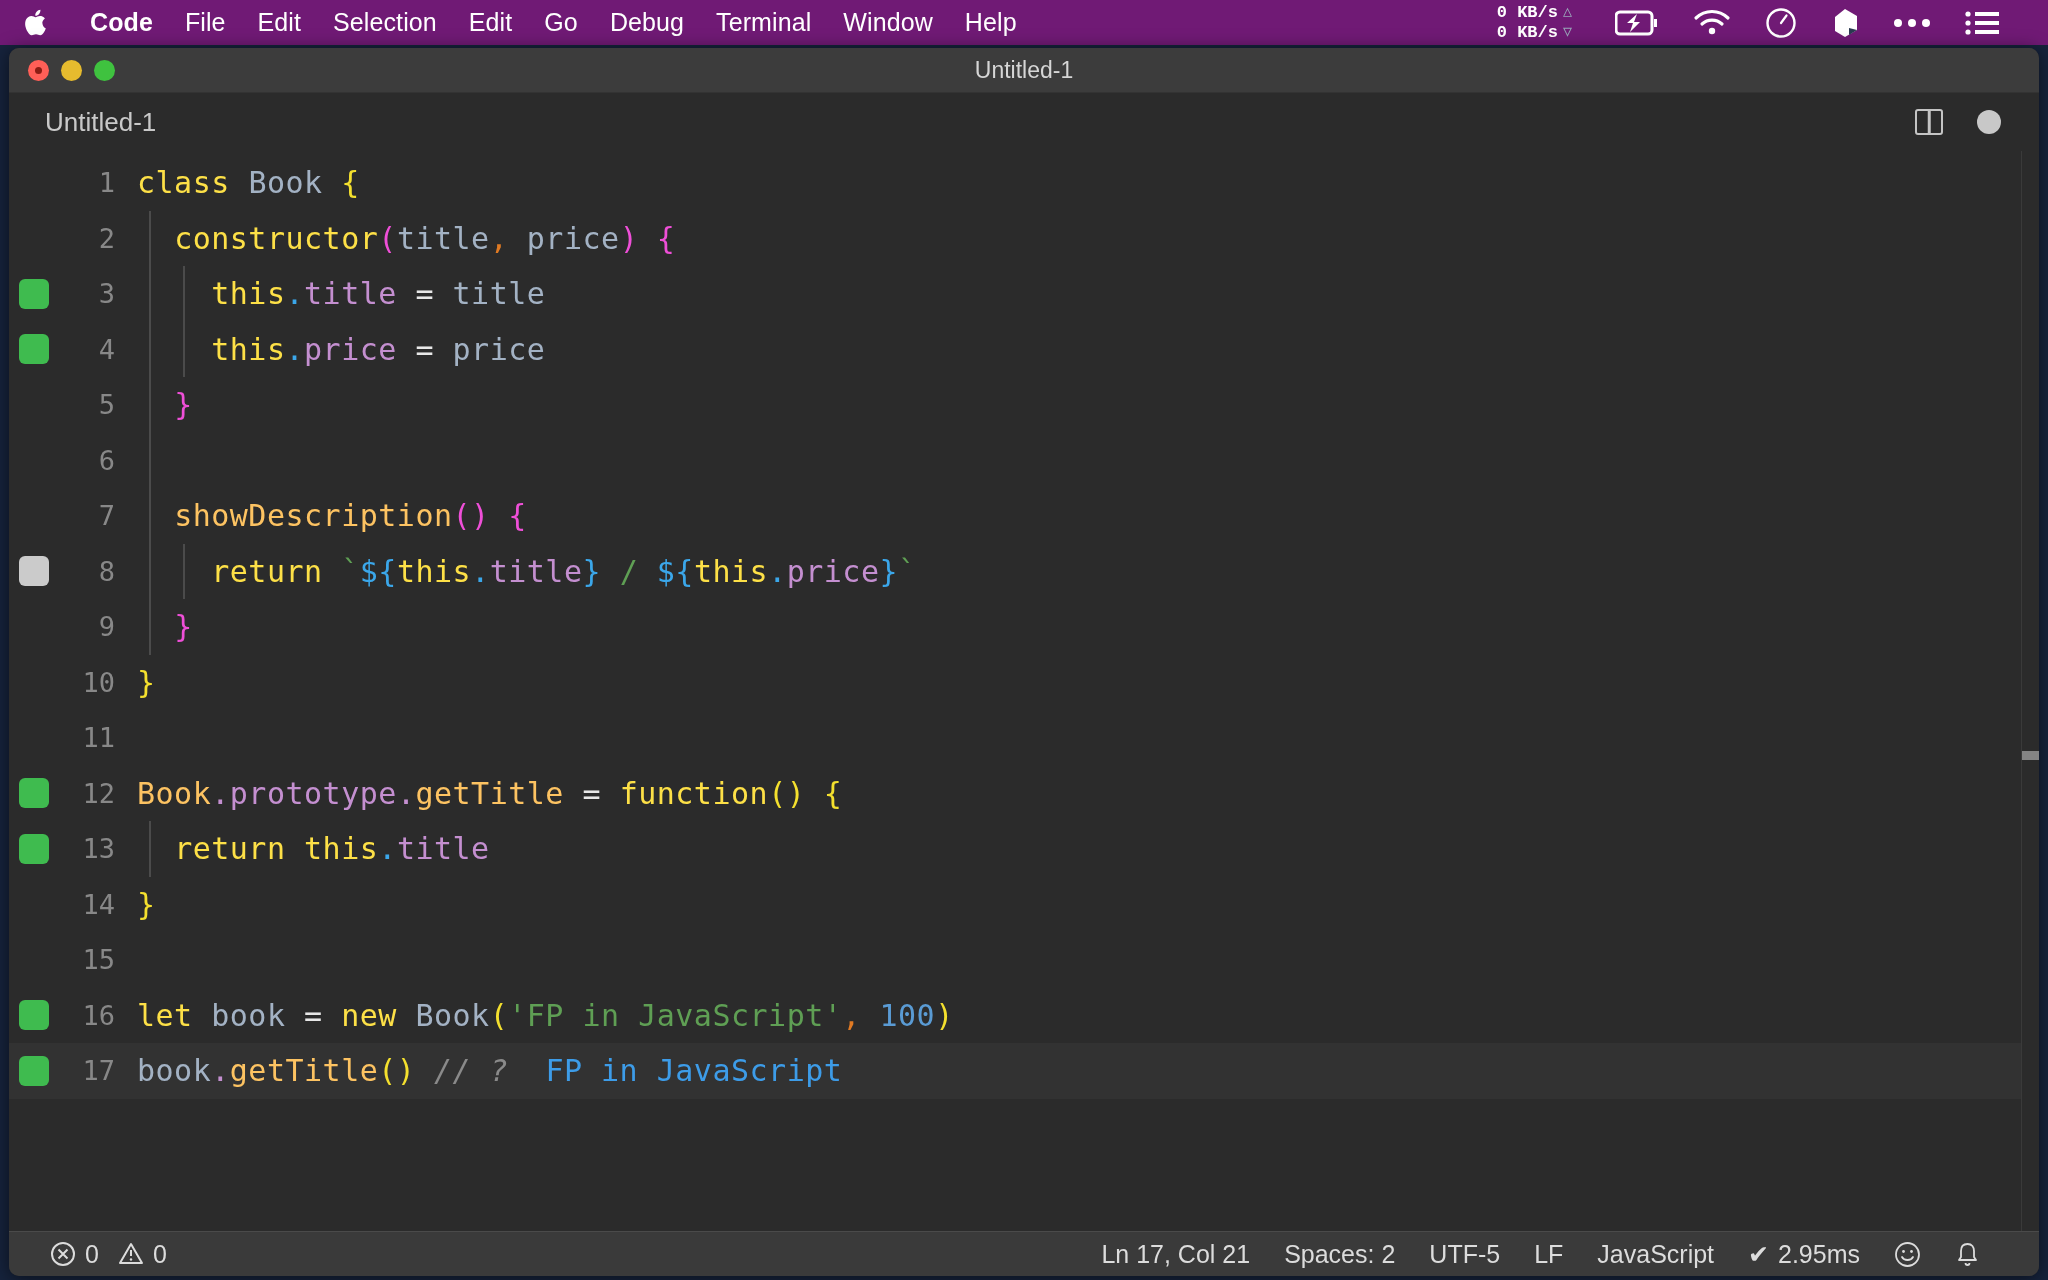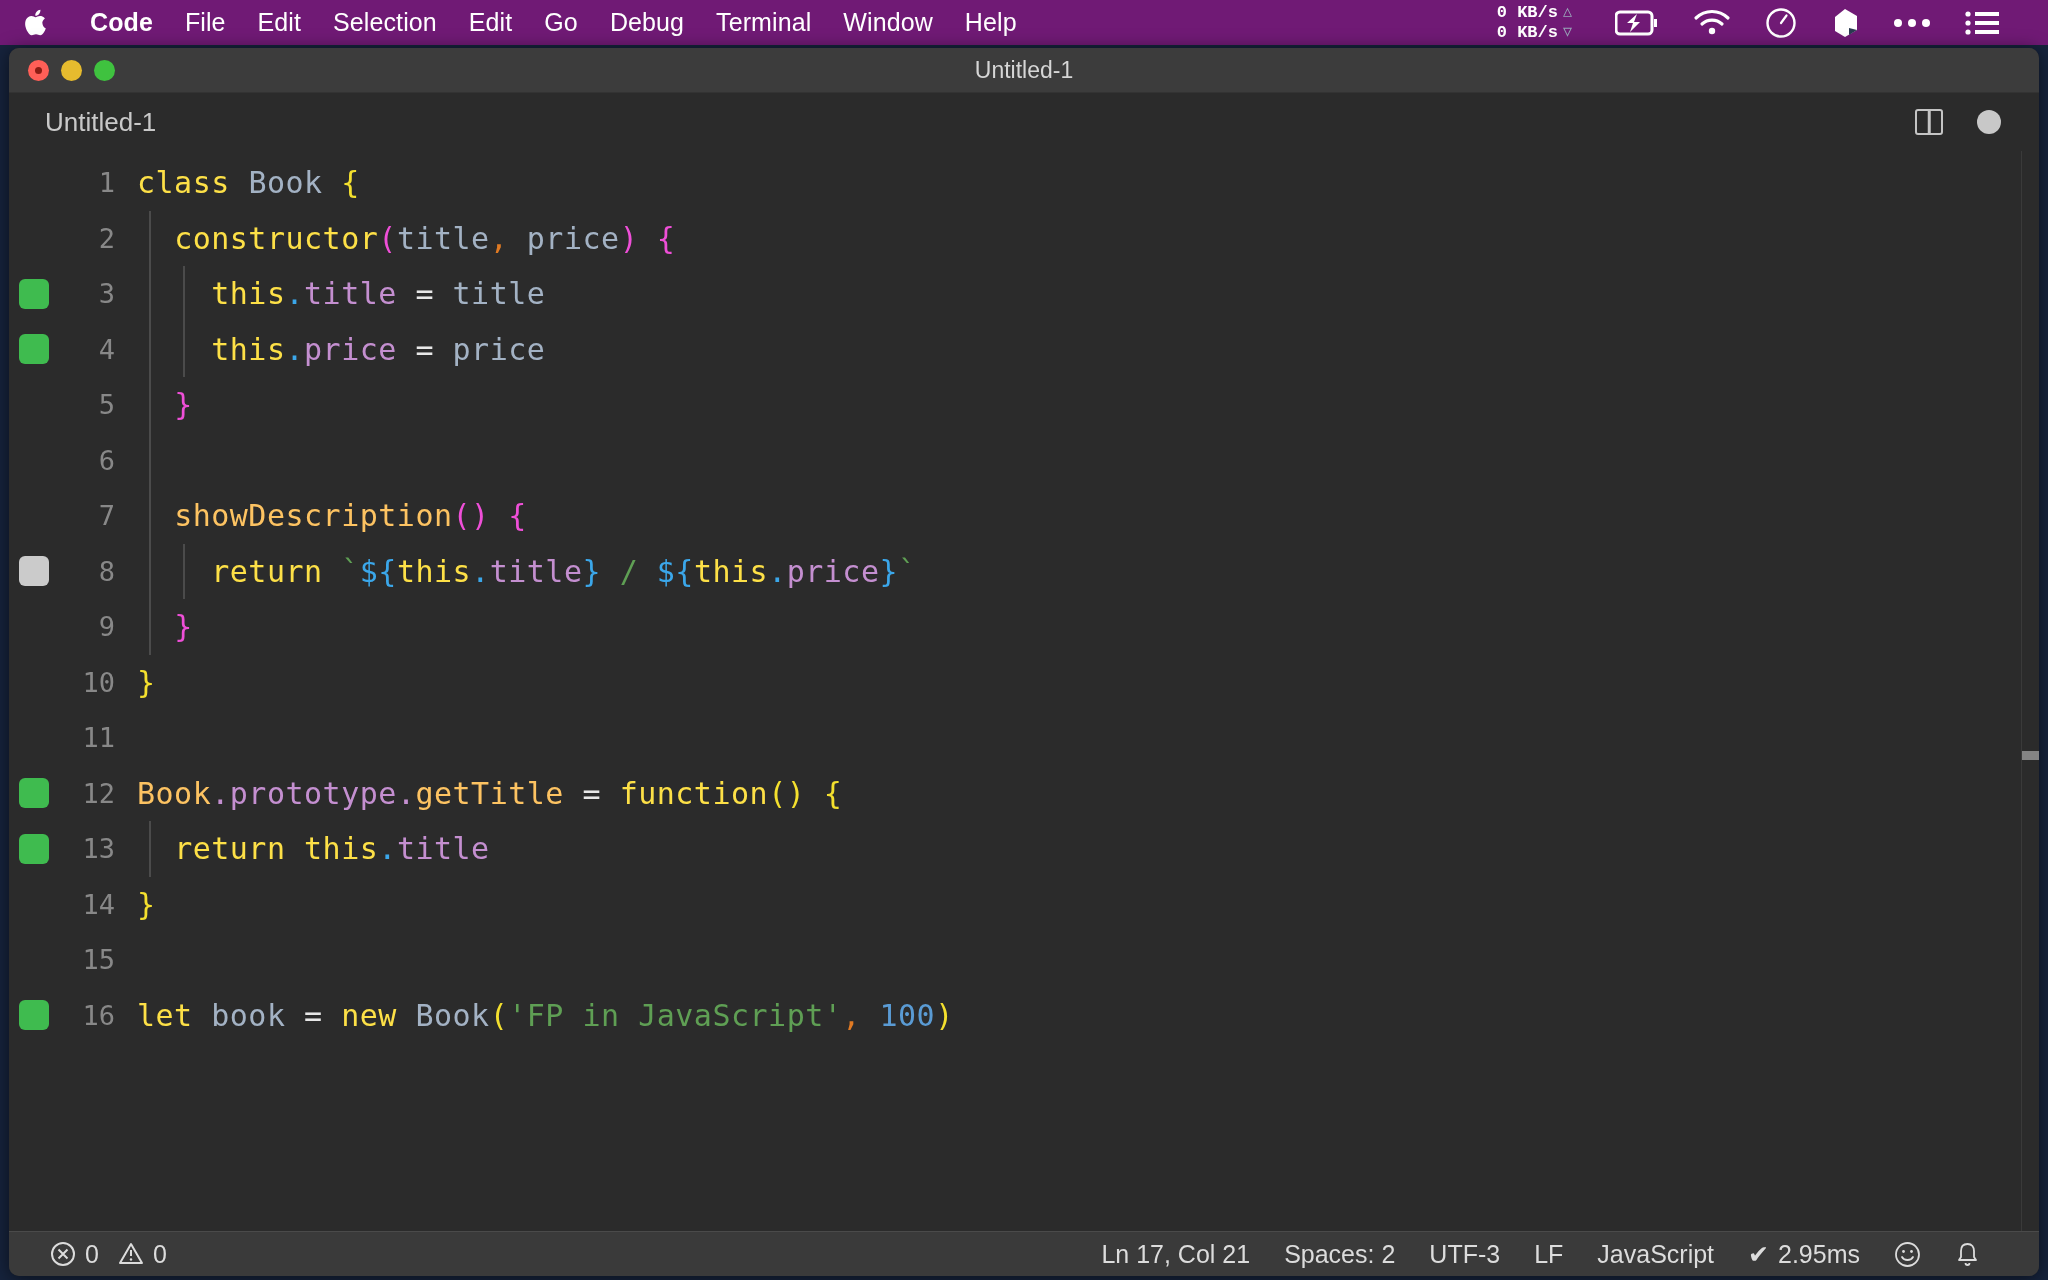--- a/index.html
+++ b/index.html
@@ -375,20 +375,25 @@
         </div>
         <div class="row">
           <div class="cover none"></div>
           <div class="lnum">15</div>
           <div class="codecell"></div>
         </div>
         <div class="row">
           <div class="cover green"></div>
           <div class="lnum">16</div>
           <div class="codecell"><span class="t-key">let</span><span class="t-punct"> </span><span class="t-ident">book</span><span class="t-punct"> </span><span class="t-punct">=</span><span class="t-punct"> </span><span class="t-key">new</span><span class="t-punct"> </span><span class="t-ident">Book</span><span class="t-brace">(</span><span class="t-string">'FP in JavaScript'</span><span class="t-orange-punct">,</span><span class="t-punct"> </span><span class="t-num">100</span><span class="t-brace">)</span></div>
+        </div>
+        <div class="row active">
+          <div class="cover green"></div>
+          <div class="lnum">17</div>
+          <div class="codecell"><span class="t-ident">book</span><span class="t-prop">.</span><span class="t-fn">getTitle</span><span class="t-brace">()</span><span class="t-punct"> </span><span class="t-comment">// ?</span><span class="t-punct">  </span><span class="t-result">FP in JavaScript</span></div>
         </div>
         <div class="guide" style="left: 140px; top: 59.5px; height: 444px; bottom: auto;"></div>
         <div class="guide" style="left: 174px; top: 115px; height: 111px; bottom: auto;"></div>
         <div class="guide" style="left: 174px; top: 392.5px; height: 55.5px; bottom: auto;"></div>
         <div class="guide" style="left: 140px; top: 670px; height: 55.5px; bottom: auto;"></div>
       </div>
     <div class="scrollbar">
       <div class="scroll-mark" style="top:600px"></div>
     </div>
   </div>
@@ -410,21 +415,21 @@
             <circle cx="13" cy="18.5" r="1.2" fill="#dcdcdc"></circle>
           </svg>
         </span>
         <span>0</span>
       </div>
     </div>
 
     <div class="sb-right">
       <div class="sb-item">Ln 17, Col 21</div>
       <div class="sb-item">Spaces: 2</div>
-      <div class="sb-item">UTF-3</div>
+      <div class="sb-item">UTF-5</div>
       <div class="sb-item">LF</div>
       <div class="sb-item">JavaScript</div>
       <div class="sb-item">
         <span>✔</span>
         <span>2.95ms</span>
       </div>
       <div class="sb-item">
         <span class="sb-icon">
           <svg width="27" height="27" viewBox="0 0 27 27">
             <circle cx="13.5" cy="13.5" r="11.5" fill="none" stroke="#dcdcdc" stroke-width="1.8"></circle>

